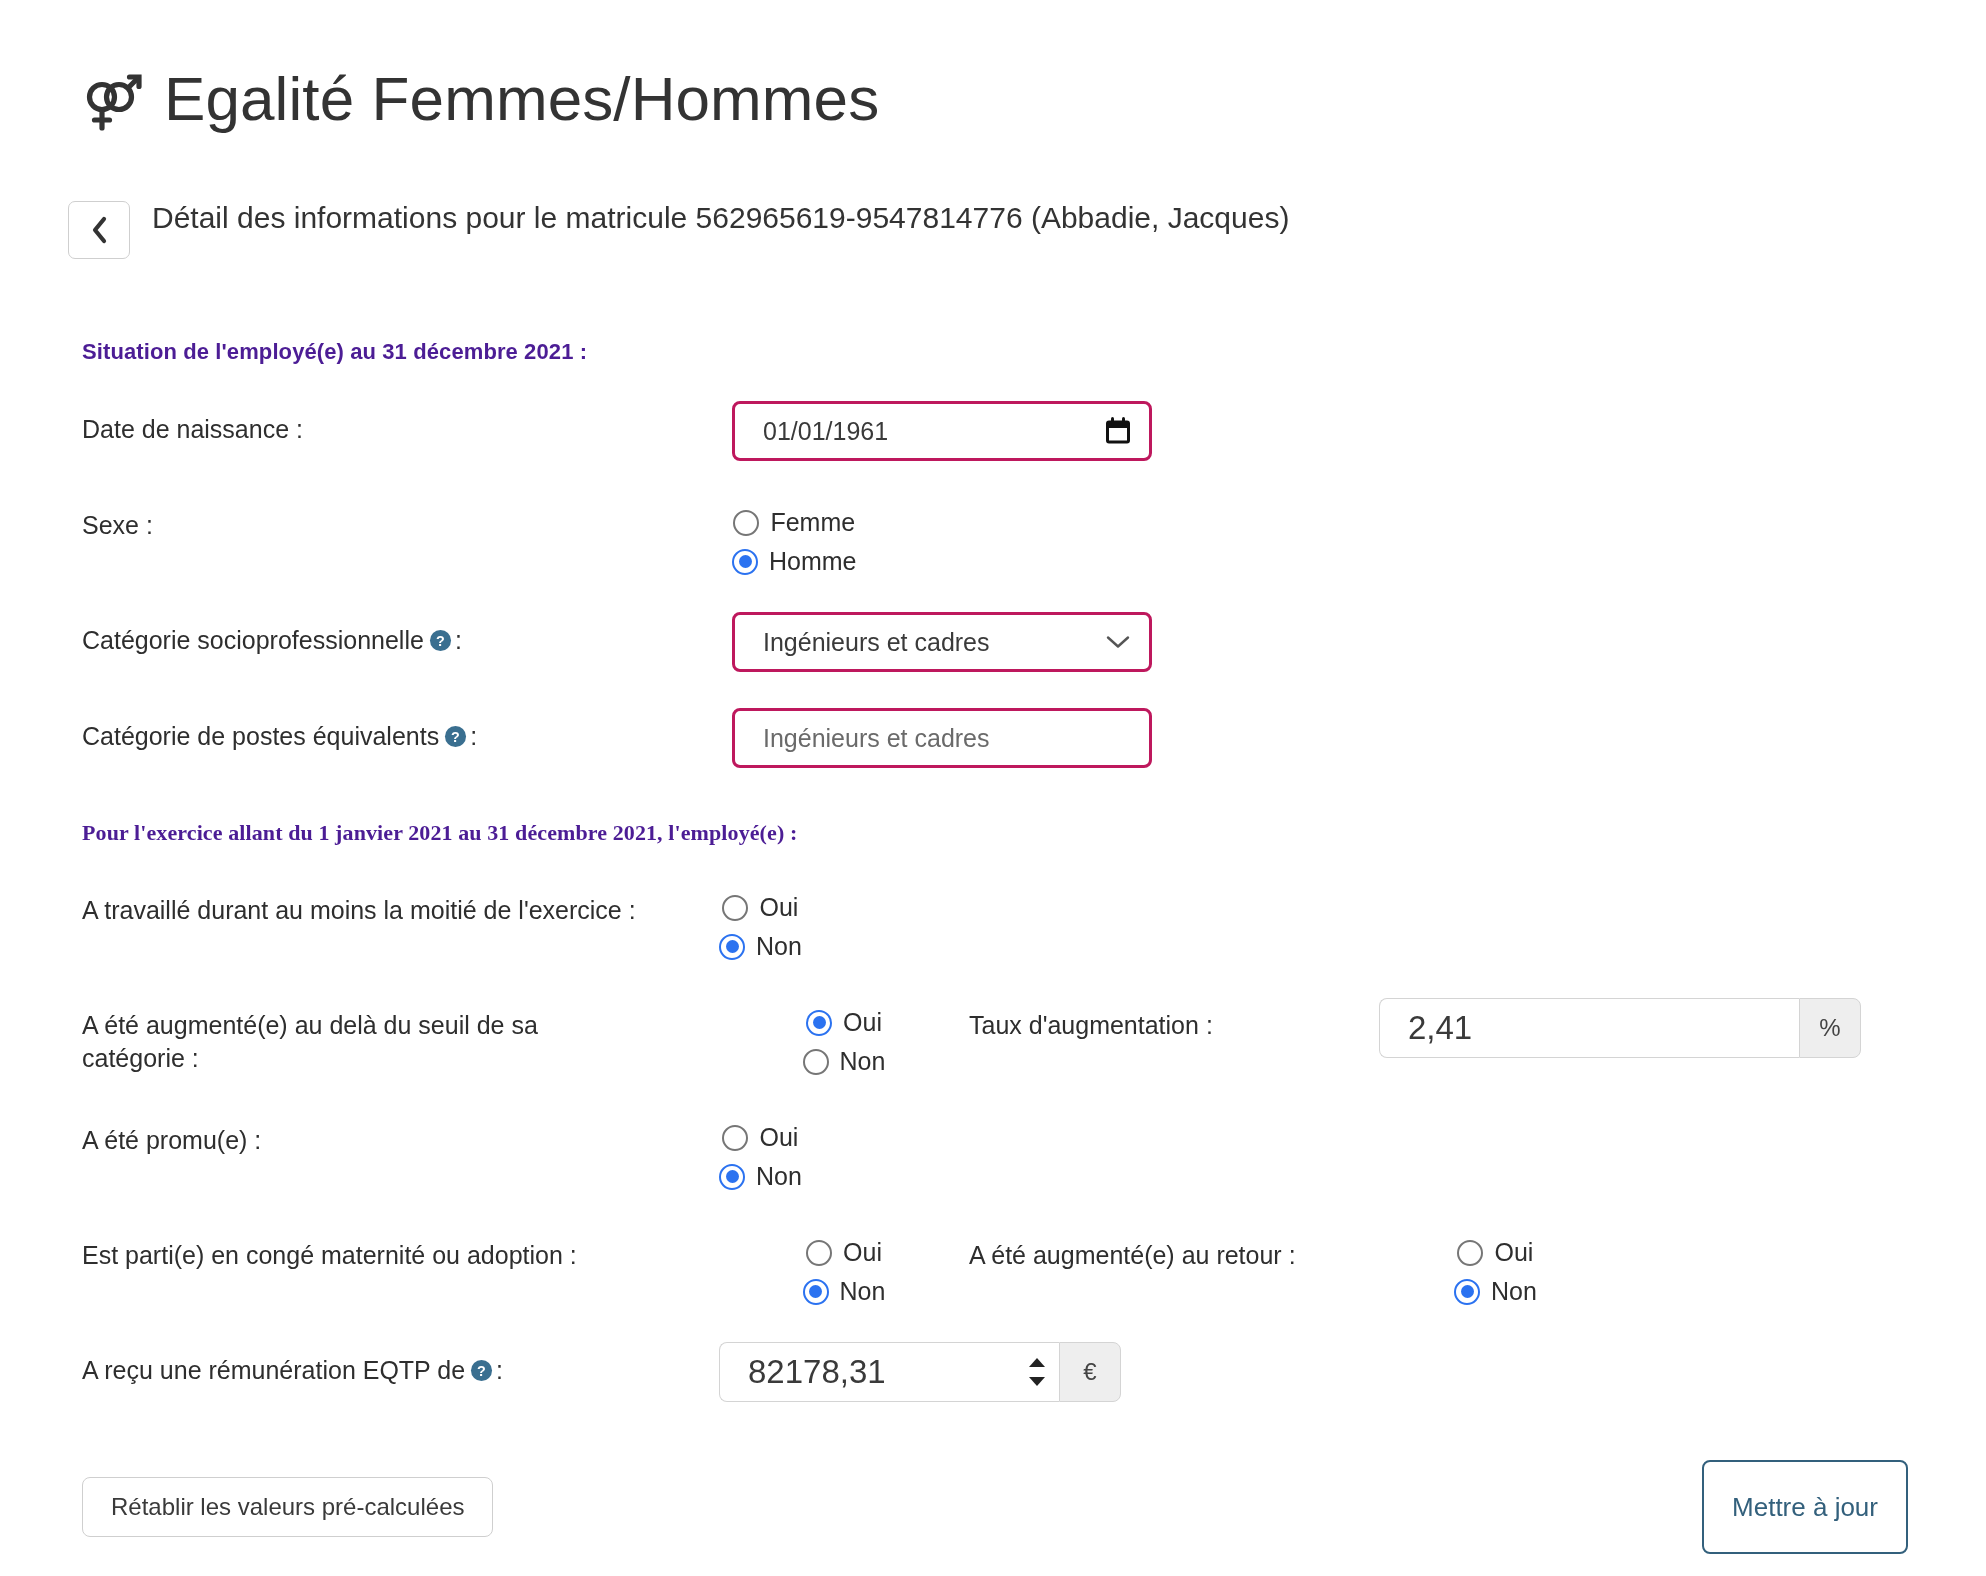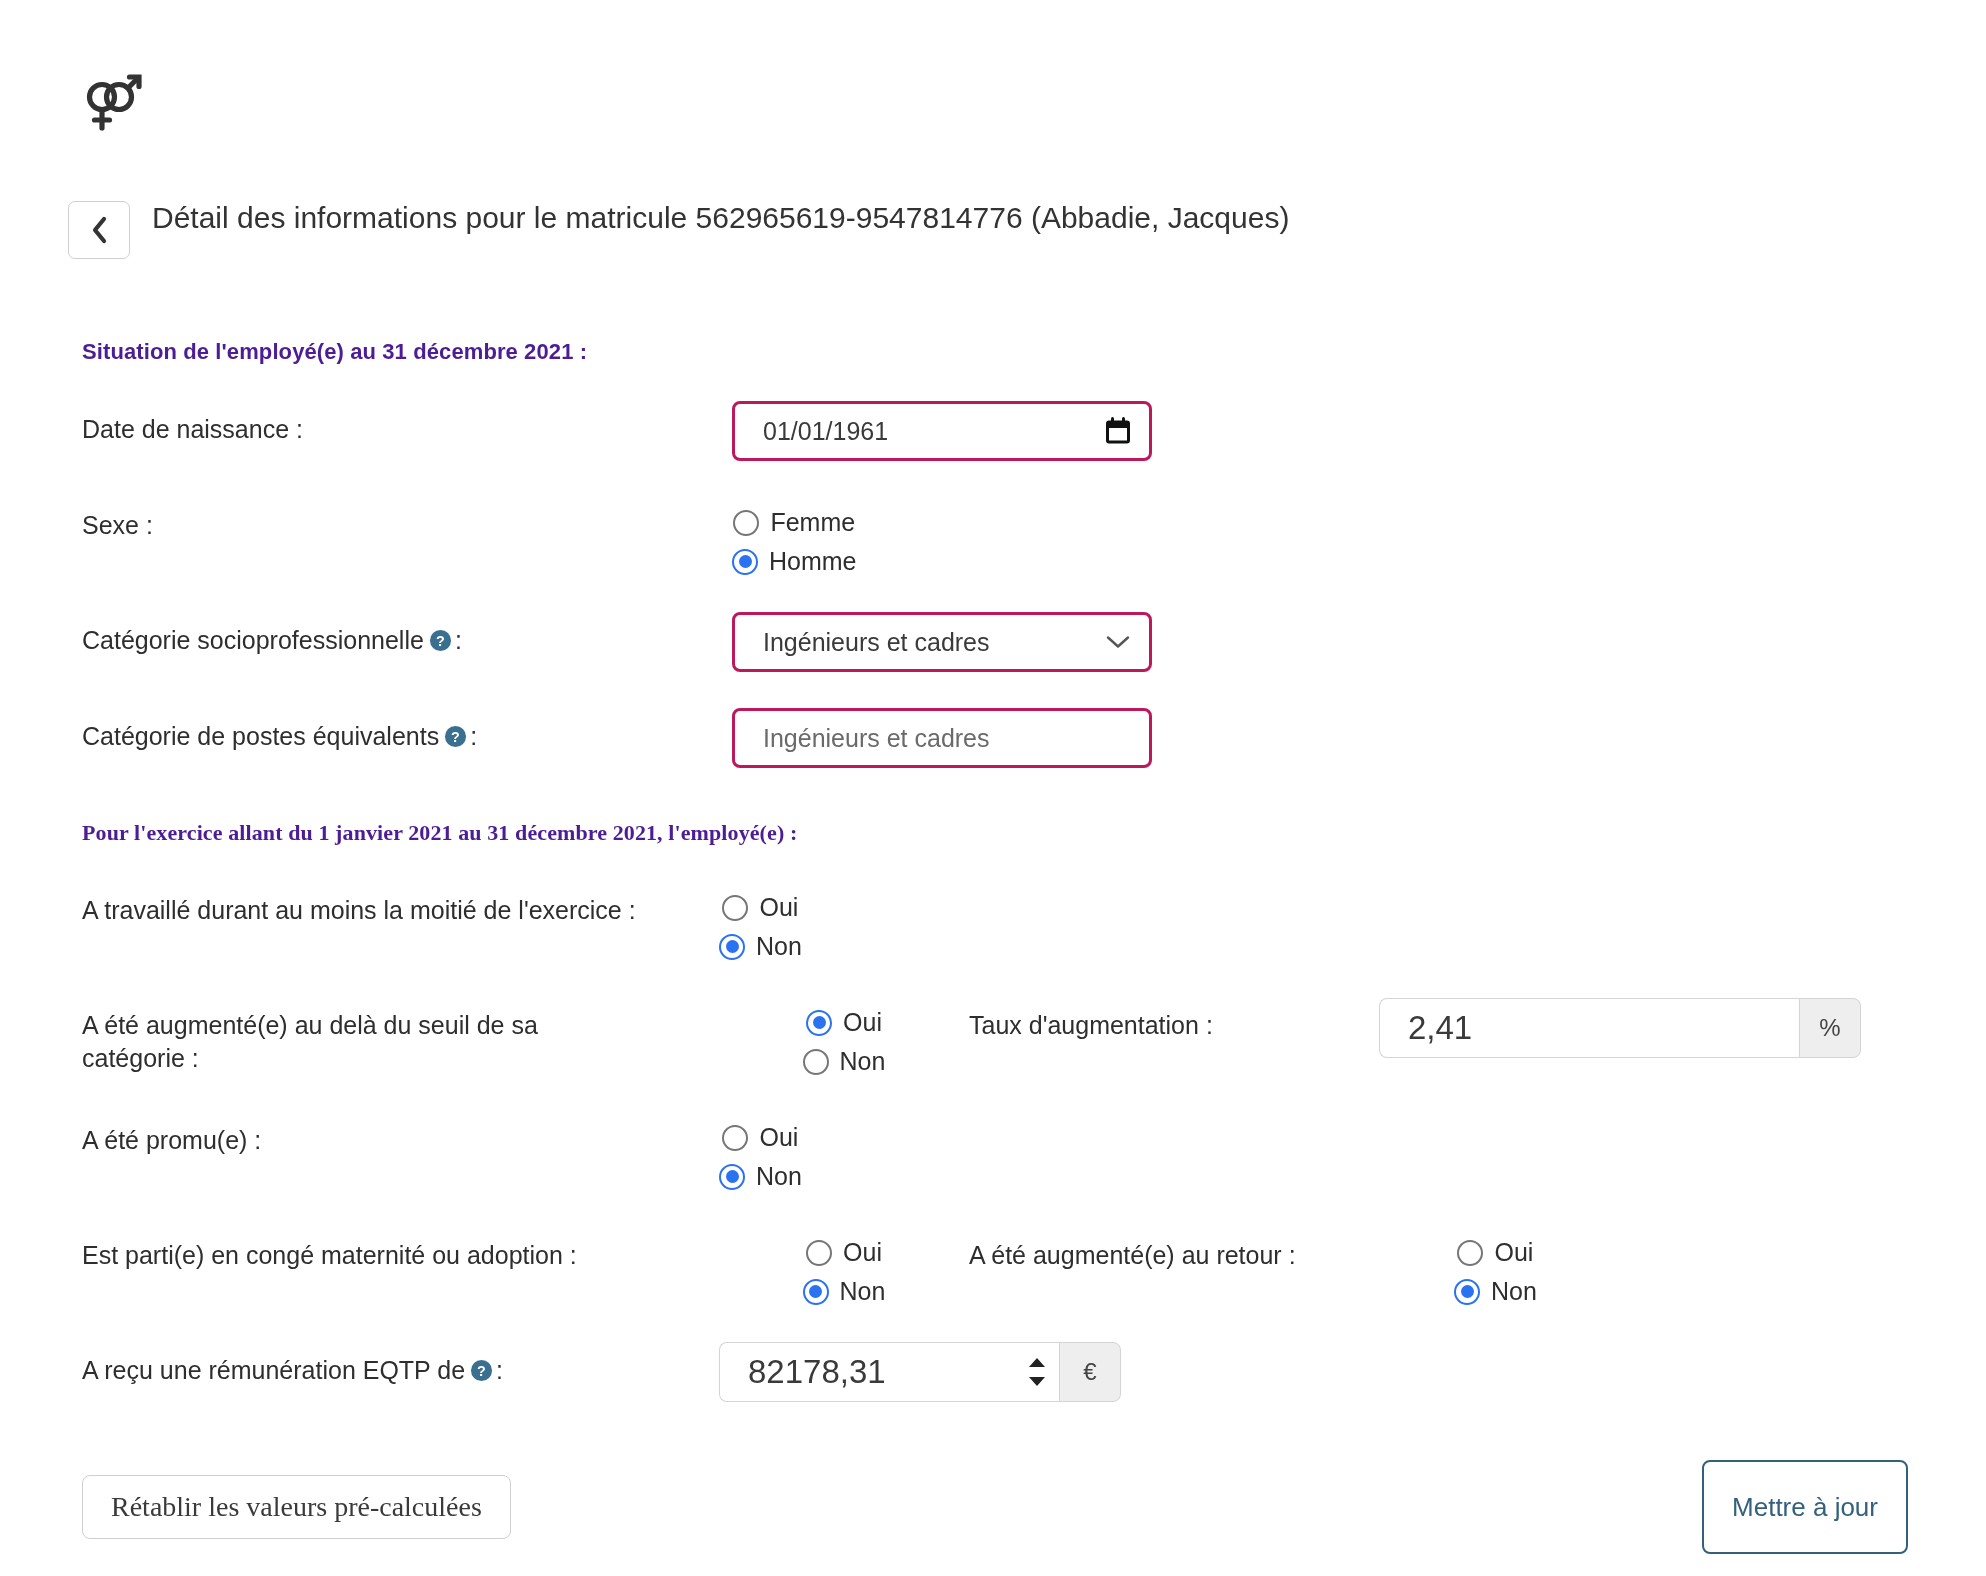--- a/index.html
+++ b/index.html
@@ -225,22 +225,22 @@
   .footer {
     position: absolute;
     left: 82px;
     right: 78px;
     top: 1418px;
     display: flex;
     align-items: center;
     justify-content: space-between;
   }
   .btn-secondary {
-    font-family: Liberation Serif, serif;
-    font-size: 28px;
+    font-family: Liberation Sans, sans-serif;
+    font-size: 24px;
     color: #3a3a3a;
     background: #ffffff;
     border: 1px solid #cfcfcf;
     border-radius: 8px;
     padding: 17px 28px;
     cursor: pointer;
     line-height: 1;
   }
   .btn-outline {
     font-family: "Liberation Sans", sans-serif;
@@ -265,20 +265,21 @@
         <g fill="none" stroke="#333333" stroke-width="5.2" stroke-linecap="round">
           <circle cx="20" cy="29" r="12.5"></circle>
           <circle cx="37" cy="29" r="12.5"></circle>
           <path d="M20 41.5 L20 60"></path>
           <path d="M12.5 52 L27.5 52"></path>
           <path d="M46.5 19.5 L56 10"></path>
           <path d="M47.5 9 L57 9 L57 18.5"></path>
         </g>
       </svg>
     </span>
+    <span>Egalité Femmes/Hommes</span>
   </h1>
 
   <div class="breadcrumb-row">
     <button class="back-button">
       <span>
         <svg viewBox="0 0 22 30" xmlns="http://www.w3.org/2000/svg">
           <path d="M16 4 L7 15 L16 26" fill="none" stroke="#333333" stroke-width="4.2" stroke-linecap="round" stroke-linejoin="round"></path>
         </svg>
       </span>
     </button>

